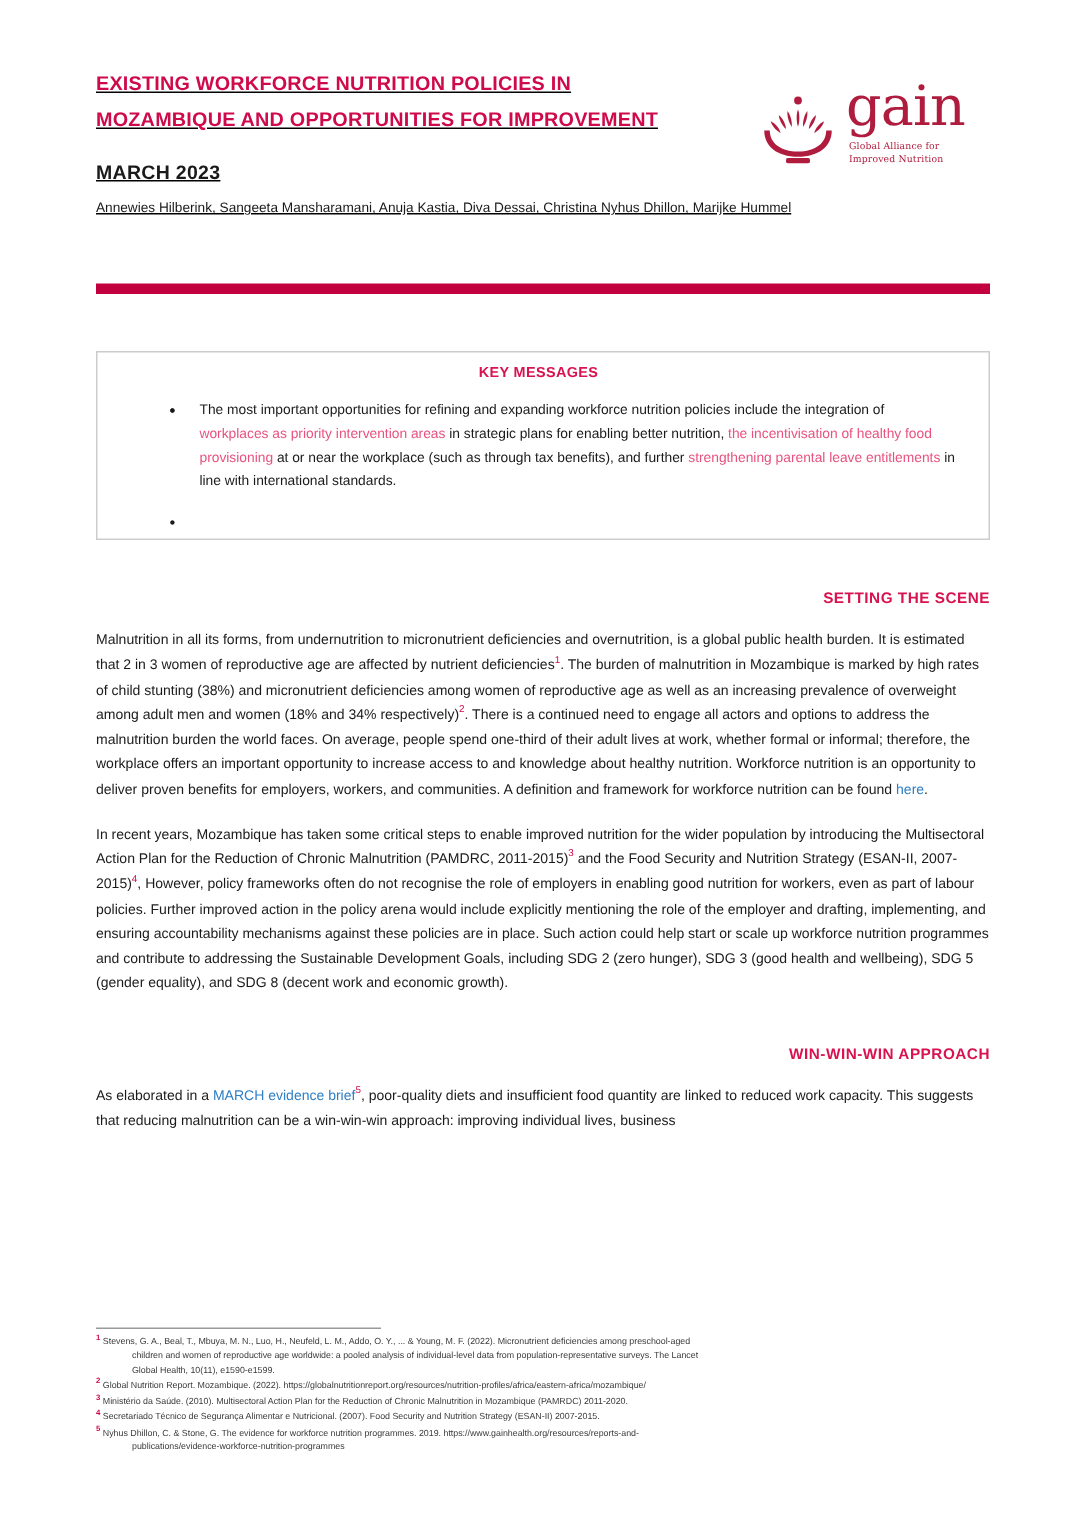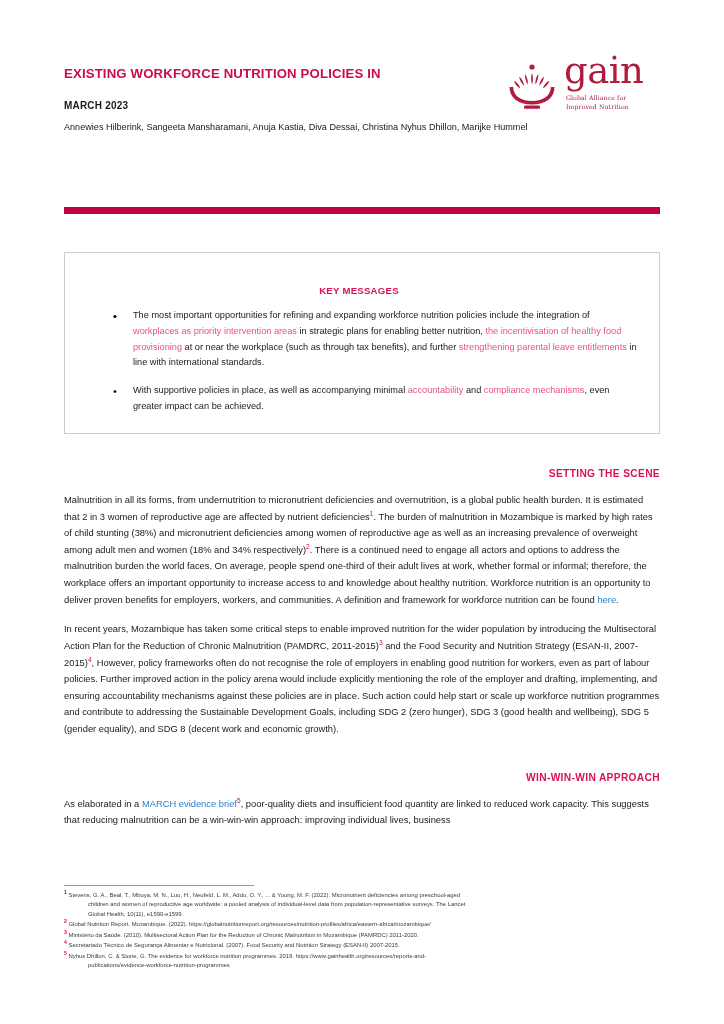--- a/index.html
+++ b/index.html
@@ -23,22 +23,23 @@
     position: absolute;
     left: 64px;
     top: 0;
     width: 596px;
     height: 1024px;
   }
 
   
   .header {
     position: relative;
-    padding-top: 62px;
+    padding-top: 44px;
     min-height: 110px;
+    text-decoration: underline;
   }
   .doc-title {
     color: #cf0a4b;
     font-size: 13.2px;
     font-weight: bold;
     letter-spacing: 0.15px;
     line-height: 1.85;
     width: 430px;
     margin: 0;
   }
@@ -75,21 +76,21 @@
     color: #b01c3e;
     font-size: 6.2px;
     line-height: 1.45;
     font-family: "DejaVu Serif", serif;
     letter-spacing: 0.1px;
   }
   .logo-tag span { display: block; }
 
   .doc-date {
     margin: 14px 0 0 0;
-    font-size: 10px;
+    font-size: 13px;
     font-weight: bold;
     color: #1a1a1a;
     letter-spacing: 0.2px;
   }
   .doc-authors {
     margin: 9px 16px 0 0;
     font-size: 9.1px;
     color: #1a1a1a;
     line-height: 1.55;
     width: 470px;
@@ -100,21 +101,21 @@
     margin-top: 35px;
     height: 7px;
     background: #c2003f;
     width: 596px;
   }
 
   
   .kmbox {
     margin-top: 38px;
     border: 1px solid #cccccc;
-    padding: 28px 22px 18px 16px;
+    padding: 4px 22px 18px 16px;
     box-sizing: border-box;
   }
   .km-title {
     text-align: center;
     color: #d8134f;
     font-size: 9.6px;
     font-weight: bold;
     letter-spacing: 0.25px;
     margin: 4px 0 12px 0;
   }
@@ -204,20 +205,21 @@
 </head>
 <body>
 
 <div class="page">
   <div class="content">
 
     <div class="header">
 
       <h1 class="doc-title">
         <span class="line">EXISTING WORKFORCE NUTRITION POLICIES IN</span>
+        <span class="line">MOZAMBIQUE AND OPPORTUNITIES FOR IMPROVEMENT</span>
       </h1>
 
       <div class="logo">
         <svg class="logo-mark" viewBox="0 0 52 50">
           <g fill="#b01c3e">
             <ellipse cx="26" cy="7" rx="2.6" ry="2.6"></ellipse>
             <g>
               <path d="M25.2 13 C24 16 24 21 25.2 24.5 C26.4 21 26.4 16 25.2 13 Z" transform="translate(0.8,0)"></path>
               <path d="M19 14 C18.6 17.2 19.8 21.6 21.8 24.6 C22.2 21.2 21.1 16.9 19 14 Z"></path>
               <path d="M13.2 16.6 C13.4 19.8 15.4 23.6 18 26 C17.8 22.7 16 19 13.2 16.6 Z"></path>
@@ -241,21 +243,21 @@
       <p class="doc-authors">Annewies Hilberink, Sangeeta Mansharamani, Anuja Kastia, Diva Dessai, Christina Nyhus Dhillon, Marijke Hummel</p>
     </div>
 
     <div class="rule"></div>
 
     <div class="kmbox">
       <div class="km-title">KEY MESSAGES</div>
       <ul class="km-list" id="km-list">
           <li class="km-item"><span class="bullet">•</span></li>
           <li class="km-item"><span class="bullet">•</span><span>The most important opportunities for refining and expanding workforce nutrition policies include the integration of <span class="hl">workplaces as priority intervention areas</span> in strategic plans for enabling better nutrition, <span class="hl">the incentivisation of healthy food provisioning</span> at or near the workplace (such as through tax benefits), and further <span class="hl">strengthening parental leave entitlements</span> in line with international standards.</span></li>
-          <li class="km-item"><span class="bullet">•</span><span>With supportive policies in place, as well as accompanying minimal <span class="hl">accountability</span> and <span class="hl">compliance mechanisms</span>, even greater impact can be achieved.</span></li>
+          <li class="km-item"><span class="bullet">•</span></li>
         </ul>
     </div>
 
     <div id="sections">
         <div class="section-head">SETTING THE SCENE</div>
         <p class="para">Malnutrition in all its forms, from undernutrition to micronutrient deficiencies and overnutrition, is a global public health burden. It is estimated that 2 in 3 women of reproductive age are affected by nutrient deficiencies<sup class="fn">1</sup>. The burden of malnutrition in Mozambique is marked by high rates of child stunting (38%) and micronutrient deficiencies among women of reproductive age as well as an increasing prevalence of overweight among adult men and women (18% and 34% respectively)<sup class="fn">2</sup>. There is a continued need to engage all actors and options to address the malnutrition burden the world faces. On average, people spend one-third of their adult lives at work, whether formal or informal; therefore, the workplace offers an important opportunity to increase access to and knowledge about healthy nutrition. Workforce nutrition is an opportunity to deliver proven benefits for employers, workers, and communities. A definition and framework for workforce nutrition can be found <span class="link">here</span>.</p>
         <p class="para">In recent years, Mozambique has taken some critical steps to enable improved nutrition for the wider population by introducing the Multisectoral Action Plan for the Reduction of Chronic Malnutrition (PAMDRC, 2011-2015)<sup class="fn">3</sup> and the Food Security and Nutrition Strategy (ESAN-II, 2007-2015)<sup class="fn">4</sup>, However, policy frameworks often do not recognise the role of employers in enabling good nutrition for workers, even as part of labour policies. Further improved action in the policy arena would include explicitly mentioning the role of the employer and drafting, implementing, and ensuring accountability mechanisms against these policies are in place. Such action could help start or scale up workforce nutrition programmes and contribute to addressing the Sustainable Development Goals, including SDG 2 (zero hunger), SDG 3 (good health and wellbeing), SDG 5 (gender equality), and SDG 8 (decent work and economic growth).</p>
         <div class="section-head">WIN-WIN-WIN APPROACH</div>
         <p class="para">As elaborated in a <span class="link">MARCH evidence brief</span><sup class="fn">5</sup>, poor-quality diets and insufficient food quantity are linked to reduced work capacity. This suggests that reducing malnutrition can be a win-win-win approach: improving individual lives, business</p>
       </div>

